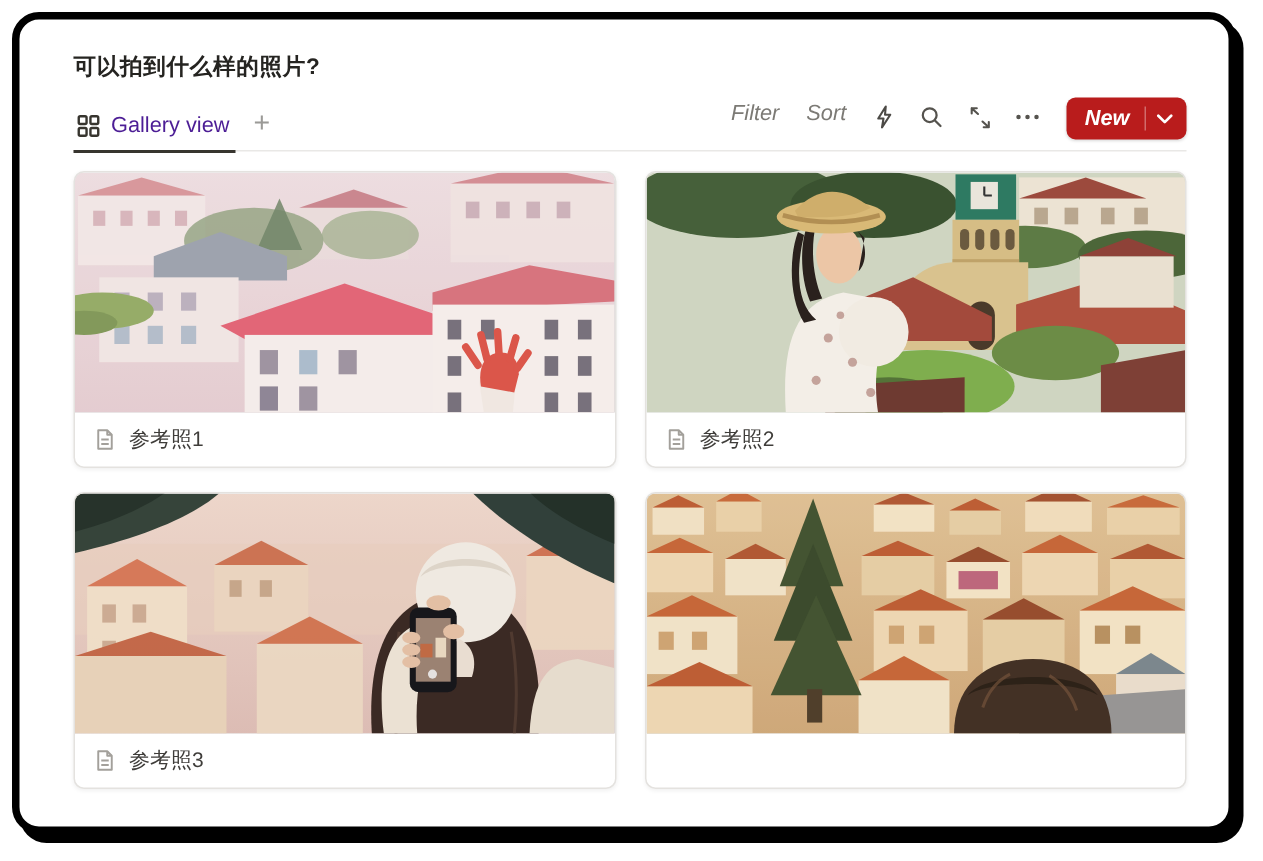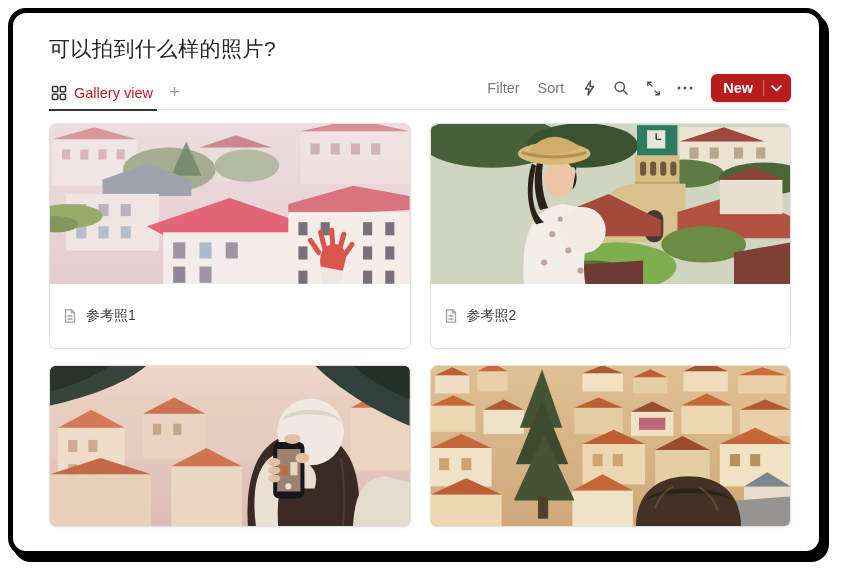--- a/index.html
+++ b/index.html
@@ -14,42 +14,42 @@
     left: 8px; top: 8px; right: 18px; bottom: 18px;
     border: 5px solid #000;
     border-radius: 18px;
     background: #fff;
     box-shadow: 5px 6px 0 #000;
     overflow: hidden;
   }
   .content { padding: 14px 28px 18px 36px; }
 
   .page-title {
-    font-size: 21px; font-weight: 400; color: #252421;
+    font-size: 15px; font-weight: 700; color: #252421;
     margin: 8px 0 10px 0; letter-spacing: .5px;
   }
 
   .toolbar-row {
     display: flex; align-items: center; justify-content: space-between;
     border-bottom: 1px solid #e9e8e6;
     height: 36px;
   }
   .tabs { display: flex; align-items: flex-end; height: 100%; }
   .tab {
     display: flex; align-items: center; gap: 7px;
-    font-size: 14.5px; color: #b91c1c; font-weight: 500;
+    font-size: 14.5px; color: #4c1d95; font-weight: 500;
     padding: 0 4px 8px 2px;
     border-bottom: 2.5px solid #37352f; margin-bottom: -1.5px;
     cursor: pointer;
   }
   .add-view {
     color: #9b9a97; font-size: 19px; padding: 0 10px 8px 12px;
     cursor: pointer; line-height: 1;
   }
-  .controls { display: flex; align-items: center; gap: 4px; padding-bottom: 6px; }
+  .controls { display: flex; align-items: flex-start; gap: 4px; padding-bottom: 6px; font-style: italic; }
   .ctrl-text {
     color: #7c7a75; font-size: 14.5px; padding: 3px 7px; border-radius: 4px; cursor: pointer;
   }
   .icon-btn {
     width: 28px; height: 26px; display: flex; align-items: center; justify-content: center;
     border-radius: 4px; cursor: pointer; color: #55534e;
   }
   .new-btn {
     display: flex; align-items: center;
     background: #b91c1c; color: #fff;
@@ -67,21 +67,21 @@
   }
   .card {
     border: 1px solid #e4e2df; border-radius: 7px; overflow: hidden;
     background: #fff; cursor: pointer;
     box-shadow: 0 1px 3px rgba(15,15,15,.06);
   }
   .card-image { height: 160px; overflow: hidden; background: #ddd; }
   .card-image svg { display: block; width: 100%; height: 100%; }
   .card-caption {
     display: flex; align-items: center; gap: 8px;
-    padding: 23px 12px; font-size: 14px; color: #3f3d3a; font-weight: 500;
+    padding: 9px 12px; font-size: 14px; color: #3f3d3a; font-weight: 500;
   }
   .doc-icon { flex: 0 0 auto; color: #a3a09b; display: flex; }
 </style>
 </head>
 <body>
 
 <div class="frame">
   <div class="content">
 
     <div class="page-title">可以拍到什么样的照片?</div>
@@ -362,20 +362,31 @@
                 <ellipse cx="222" cy="96" rx="6" ry="4"></ellipse>
                   <ellipse cx="222" cy="104" rx="6" ry="4"></ellipse>
                 <ellipse cx="222" cy="112" rx="6" ry="4"></ellipse>
                   <ellipse cx="250" cy="92" rx="7" ry="5"></ellipse>
                 <ellipse cx="240" cy="73" rx="8" ry="5"></ellipse>
               </g>
               <path d="M252,96 C262,100 266,110 262,122 L252,122 Z" fill="#e9ddd1"></path>
             </g>
           </svg>
         </div>
+        <div class="card-caption">
+          <span class="doc-icon">
+            <svg width="16" height="16" viewBox="0 0 16 16" fill="none" stroke="#a3a09b" stroke-width="1.3" stroke-linejoin="round">
+              <path d="M3.5 1.8 H9.5 L12.5 4.8 V14.2 H3.5 Z"></path>
+              <path d="M9.5 1.8 V4.8 H12.5"></path>
+              <line x1="5.5" y1="8" x2="10.5" y2="8"></line>
+              <line x1="5.5" y1="11" x2="10.5" y2="11"></line>
+            </svg>
+          </span>
+          <span>参考照3</span>
+        </div>
       </div>
 
       <div class="card">
         <div class="card-image">
           <svg viewBox="0 0 356 160" preserveAspectRatio="xMidYMid slice">
             <defs>
               <linearGradient id="p4bg" x1="0" y1="0" x2="0" y2="1">
                 <stop offset="0" stop-color="#dcc096"></stop>
                   <stop offset="1" stop-color="#c9a477"></stop>
               </linearGradient>

